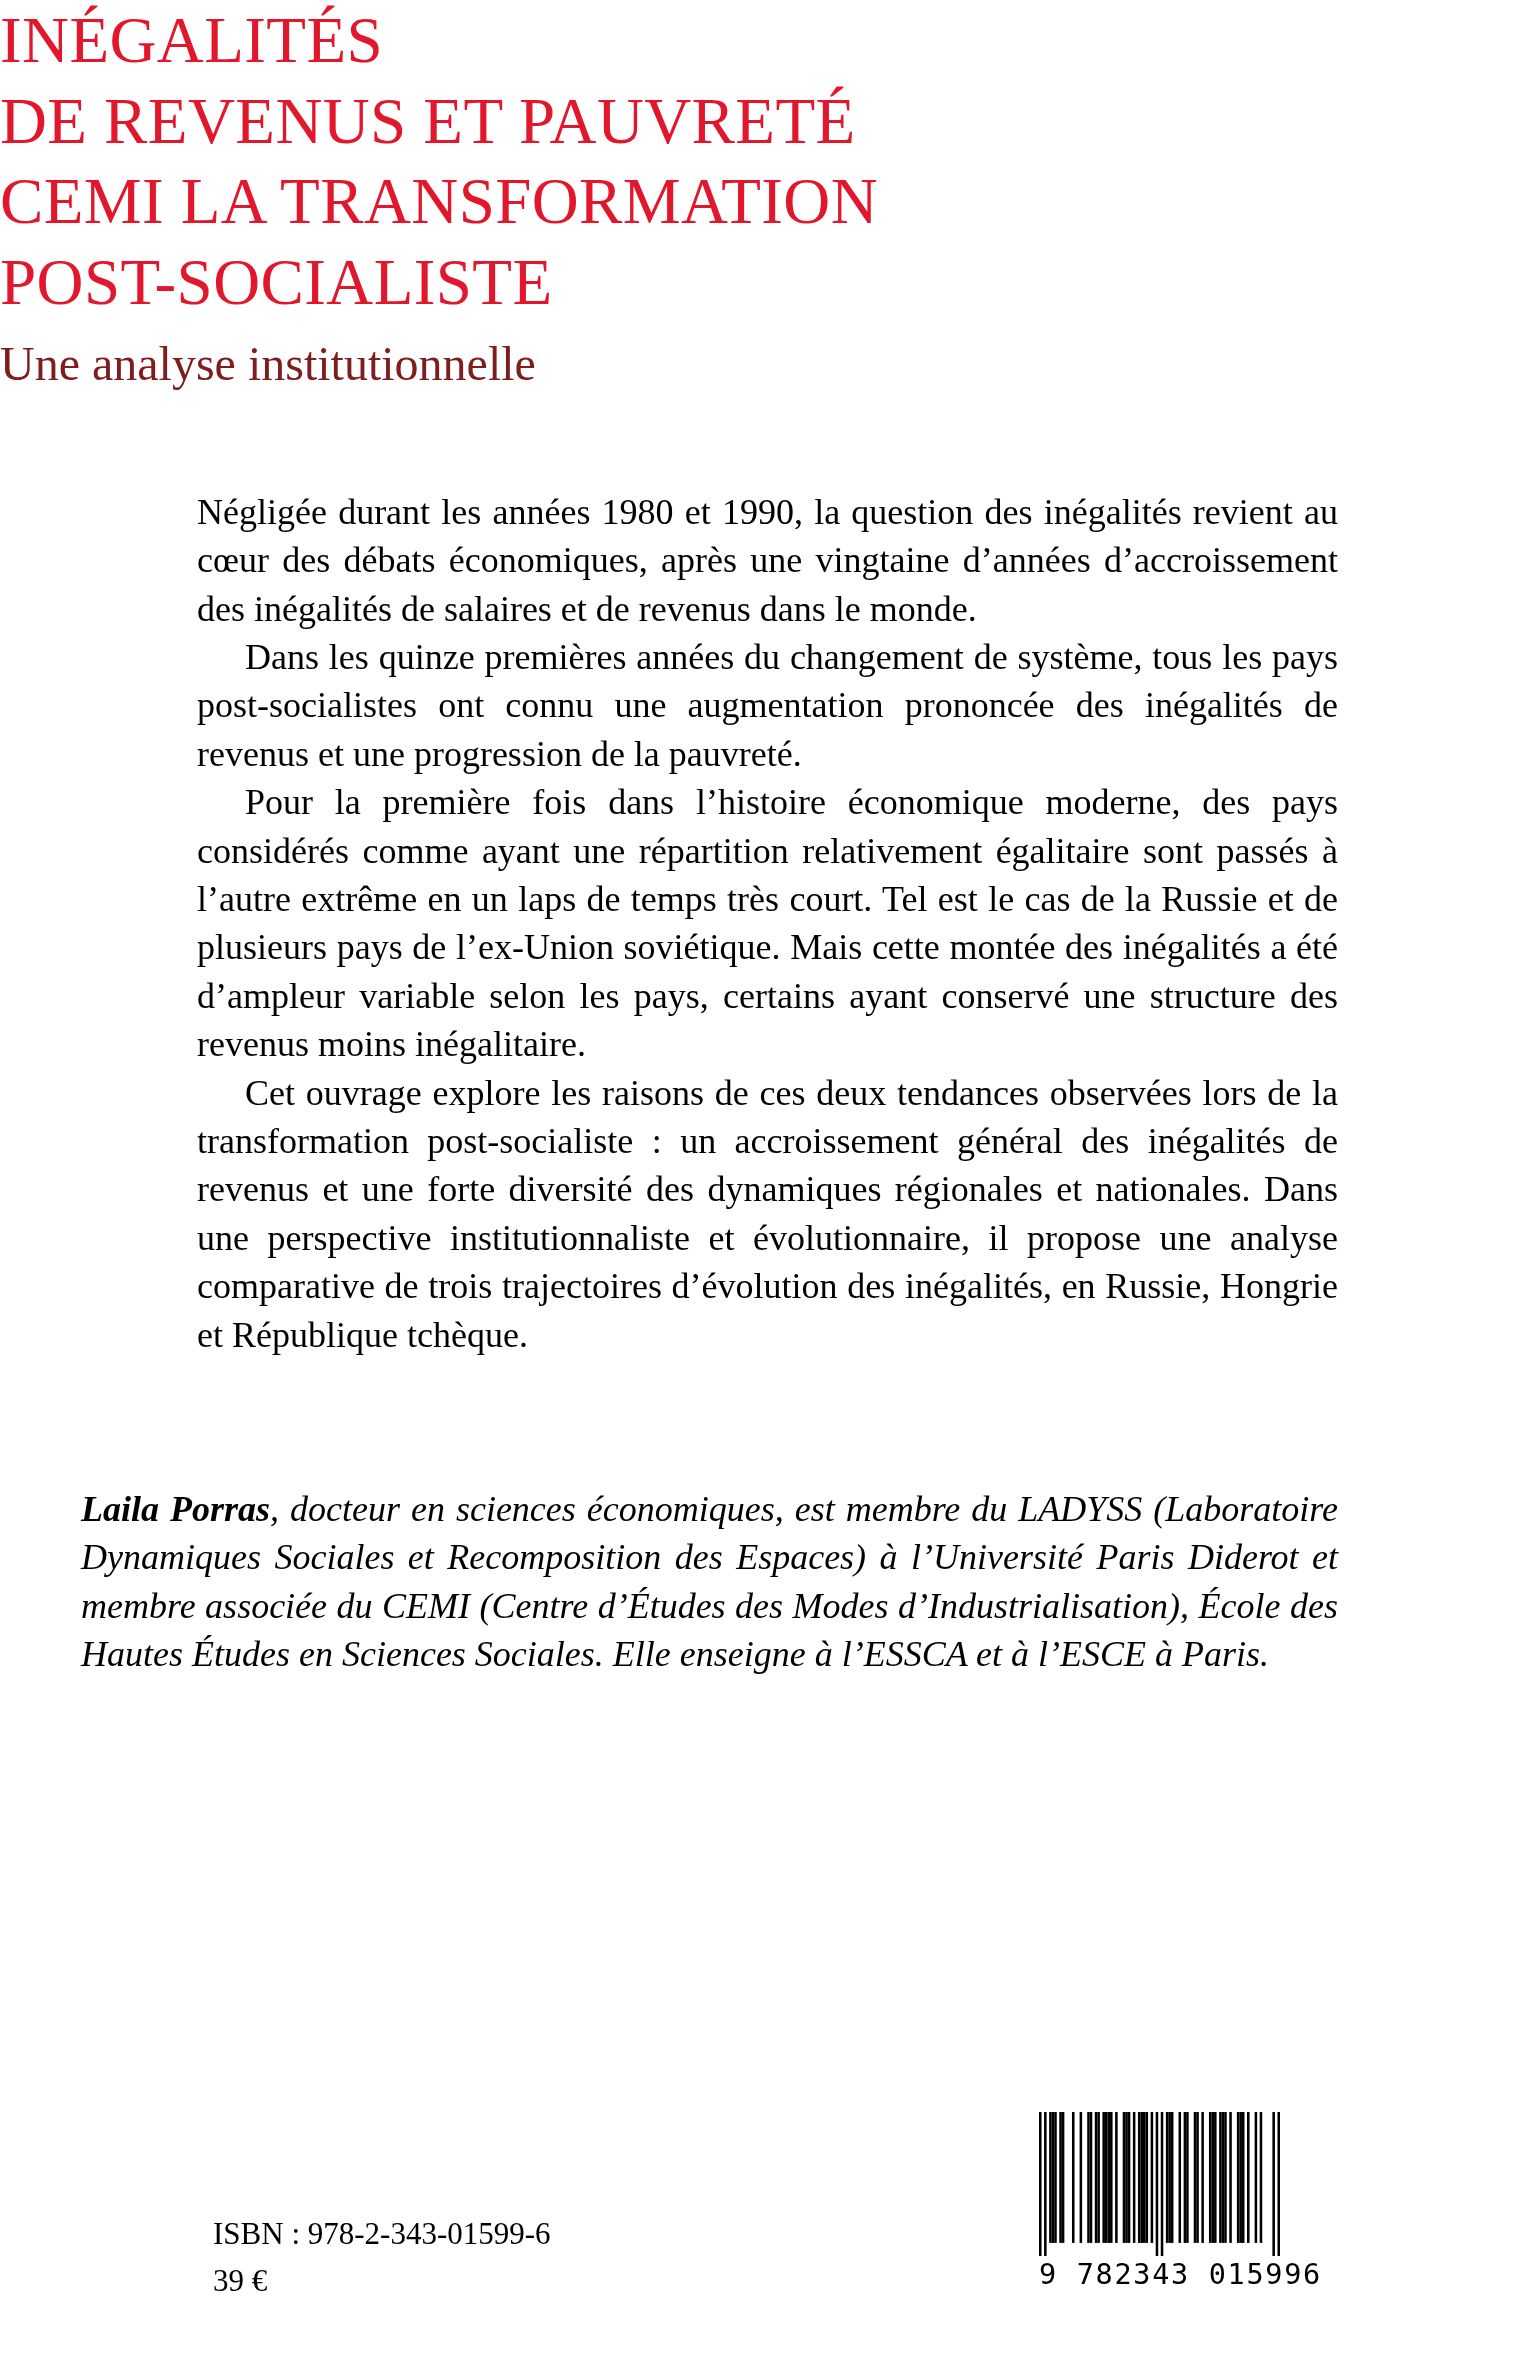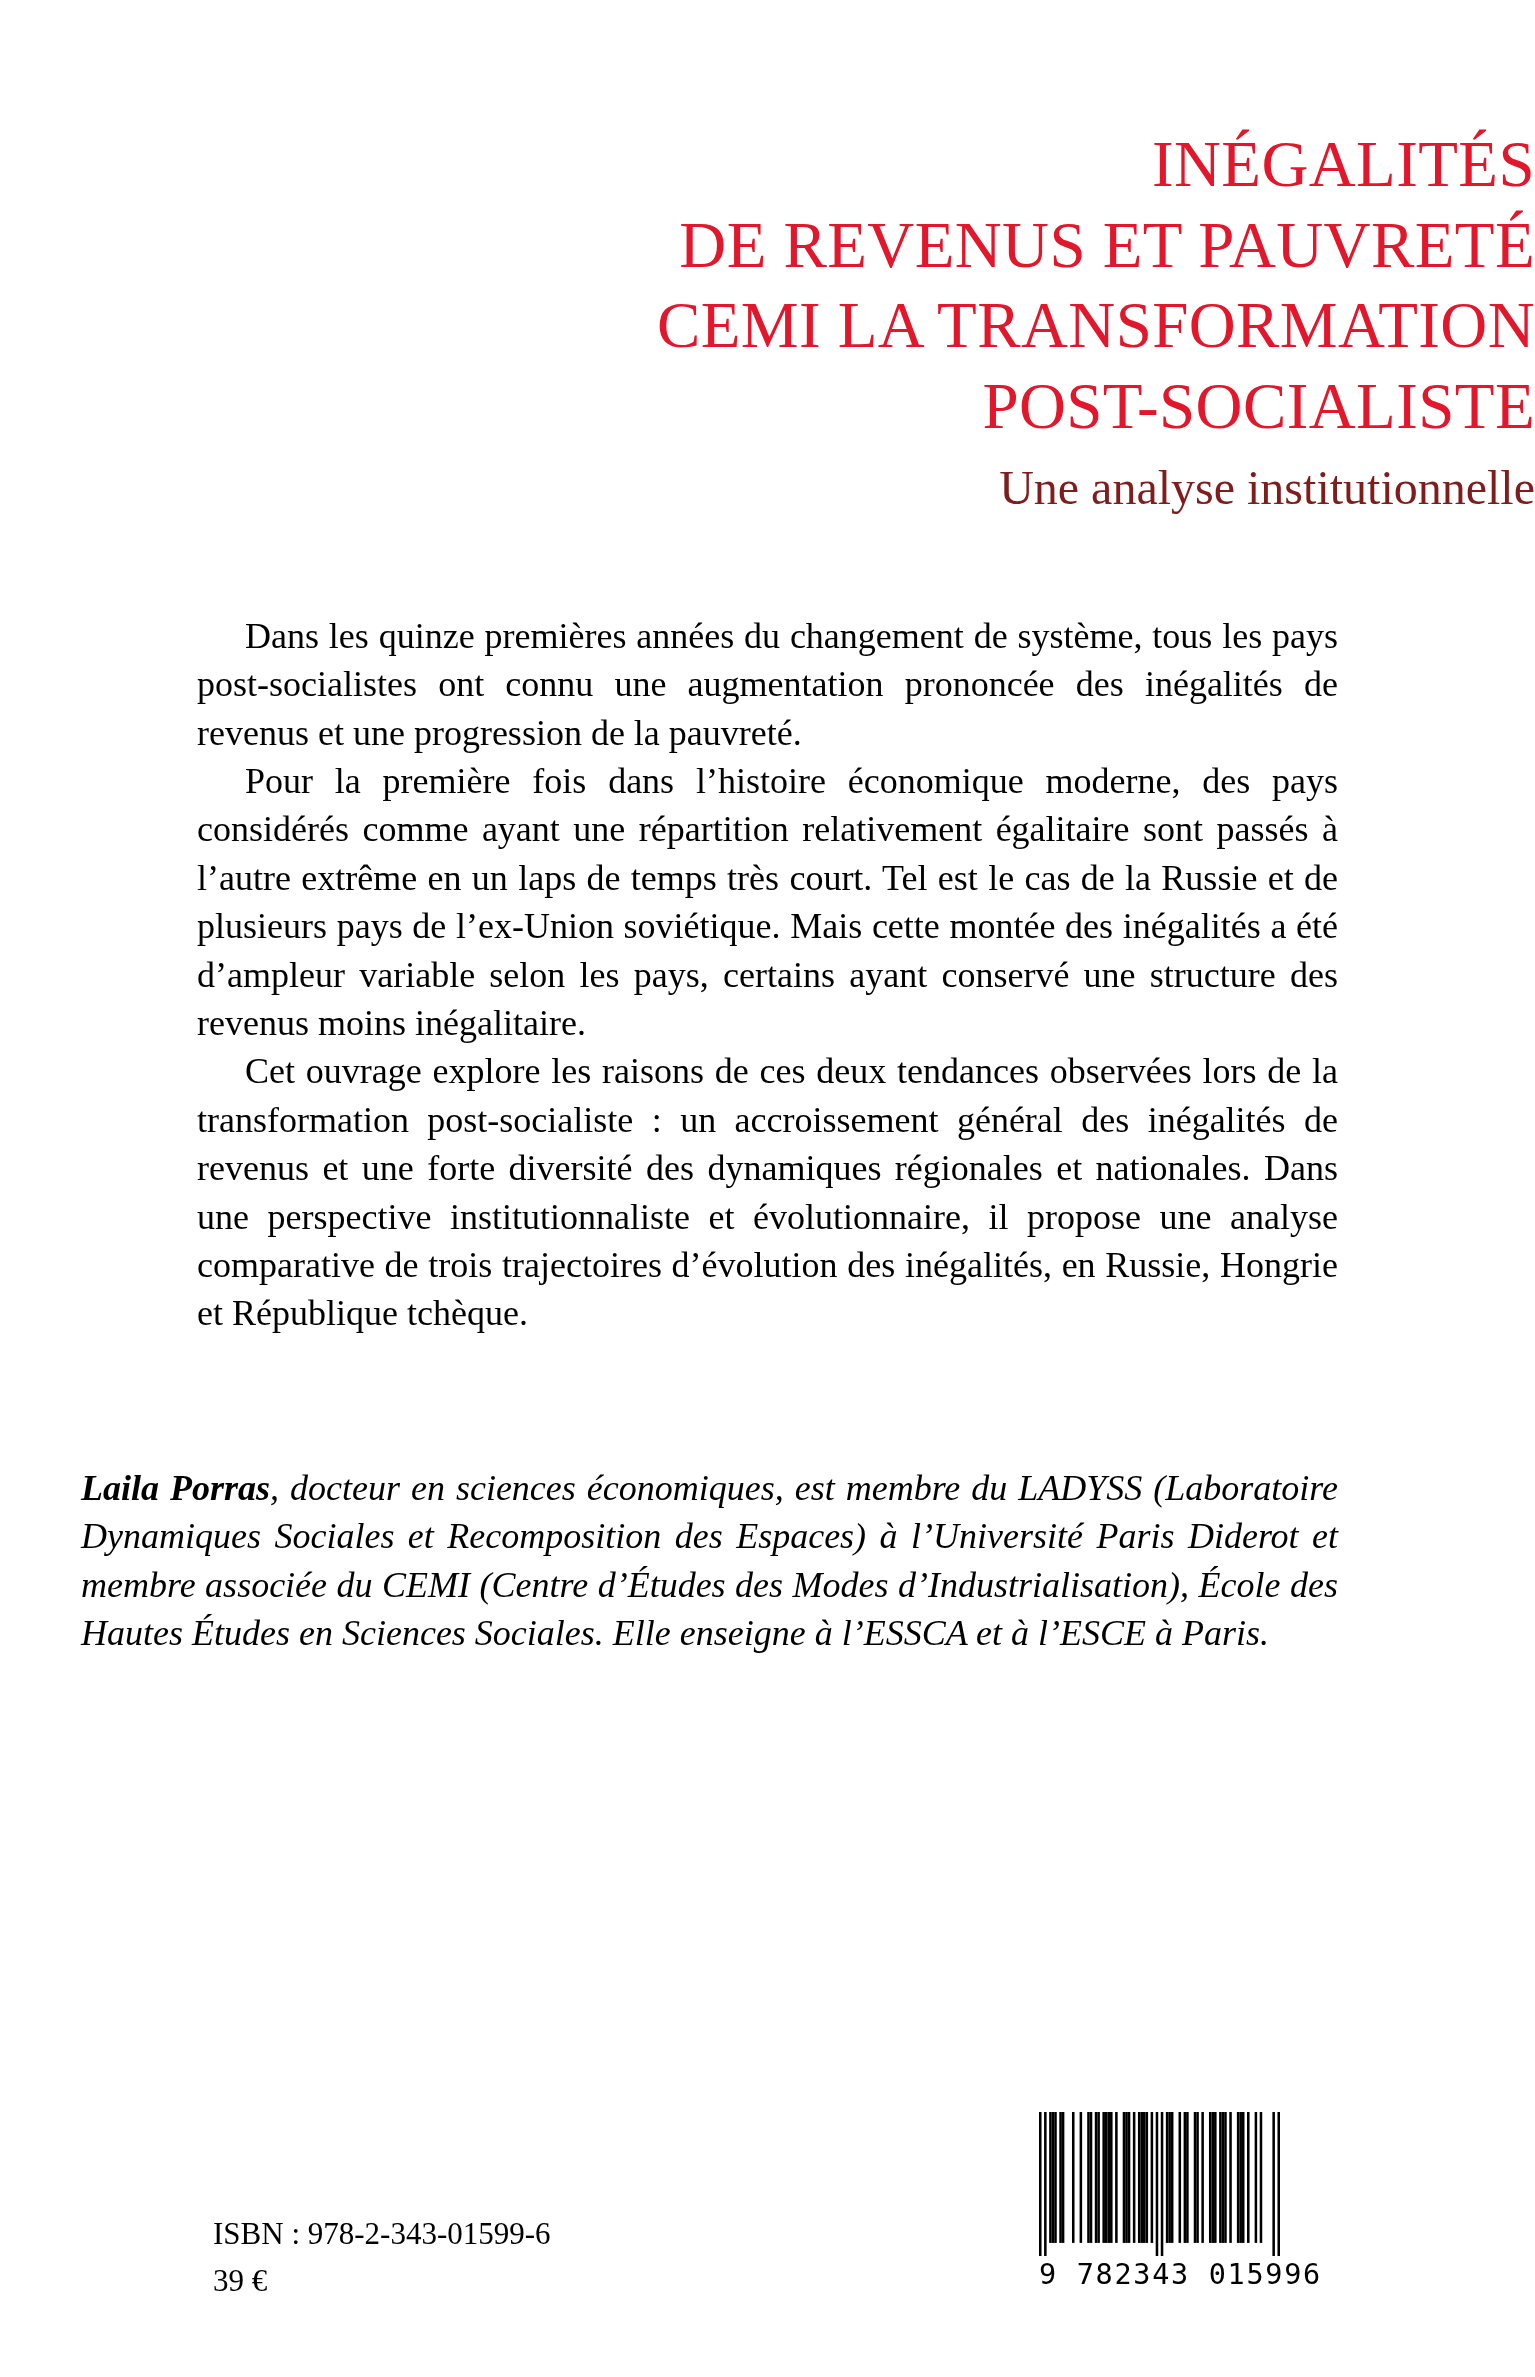--- a/index.html
+++ b/index.html
@@ -11,22 +11,21 @@
     position: relative;
     width: 1535px;
     height: 2377px;
     margin: 0 auto;
     background: #ffffff;
     color: #000000;
     font-family: "Liberation Serif", serif;
     overflow: hidden;
   }
   .title-block {
-    padding-top: 124px;
-    text-align: right;
+    text-align: left;
   }
   .title {
     margin: 0;
     font-size: 65px;
     line-height: 1.24;
     font-weight: 400;
     color: var(--title-red, #e2172c);
     letter-spacing: 0.4px;
   }
   .title .tline { display: block; }
@@ -96,20 +95,21 @@
       <span class="tline">DE REVENUS ET PAUVRETÉ</span>
       <span class="tline">CEMI LA TRANSFORMATION</span>
       <span class="tline">POST-SOCIALISTE</span>
     </h1>
     <h2 class="subtitle">
       <span class="sline">Une analyse institutionnelle</span>
     </h2>
   </header>
 
   <section class="synopsis">
+    <p>Négligée durant les années 1980 et 1990, la question des inégalités revient au cœur des débats économiques, après une vingtaine d’années d’accroissement des inégalités de salaires et de revenus dans le monde.</p>
     <p class="indent">Dans les quinze premières années du changement de système, tous les pays post-socialistes ont connu une augmentation prononcée des inégalités de revenus et une progression de la pauvreté.</p>
     <p class="indent">Pour la première fois dans l’histoire économique moderne, des pays considérés comme ayant une répartition relativement égalitaire sont passés à l’autre extrême en un laps de temps très court. Tel est le cas de la Russie et de plusieurs pays de l’ex-Union soviétique. Mais cette montée des inégalités a été d’ampleur variable selon les pays, certains ayant conservé une structure des revenus moins inégalitaire.</p>
     <p class="indent">Cet ouvrage explore les raisons de ces deux tendances observées lors de la transformation post-socialiste : un accroissement général des inégalités de revenus et une forte diversité des dynamiques régionales et nationales. Dans une perspective institutionnaliste et évolutionnaire, il propose une analyse comparative de trois trajectoires d’évolution des inégalités, en Russie, Hongrie et République tchèque.</p>
   </section>
 
   <section class="bio">
     <p><b class="author">Laila Porras</b><span>, docteur en sciences économiques, est membre du LADYSS (Laboratoire Dynamiques Sociales et Recomposition des Espaces) à l’Université Paris Diderot et membre associée du CEMI (Centre d’Études des Modes d’Industrialisation), École des Hautes Études en Sciences Sociales. Elle enseigne à l’ESSCA et à l’ESCE à Paris.</span></p>
   </section>
 
   <div class="isbn-block">

